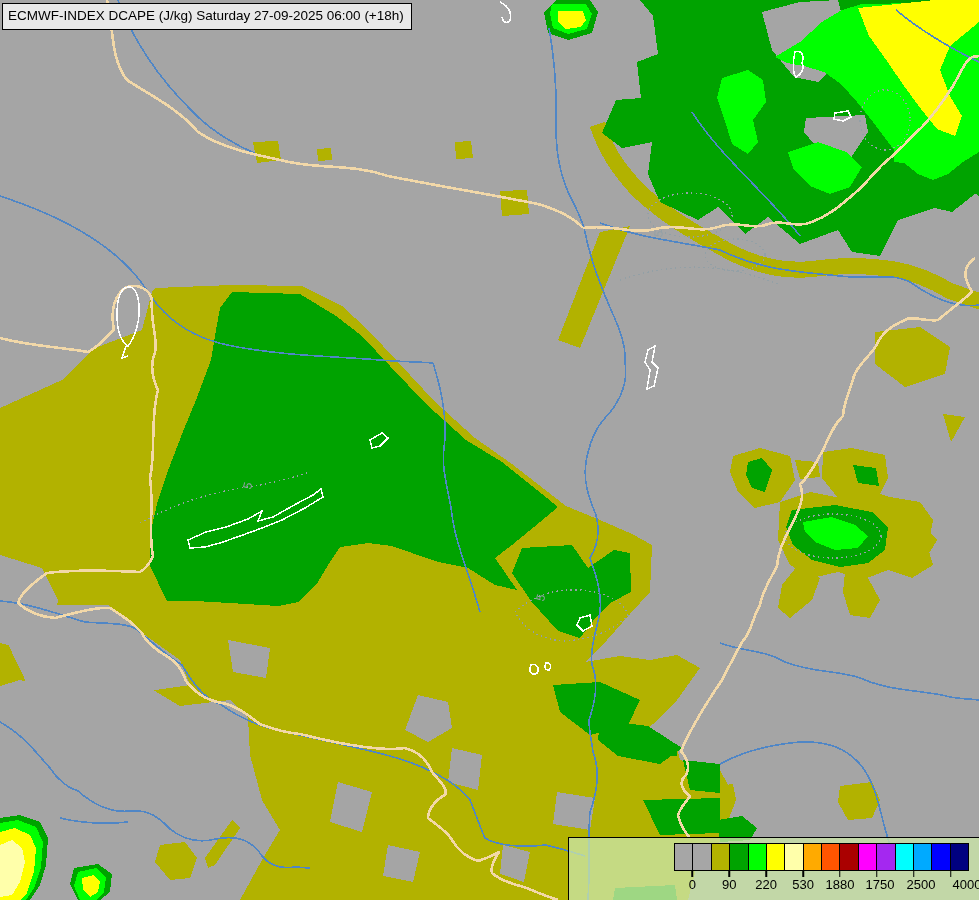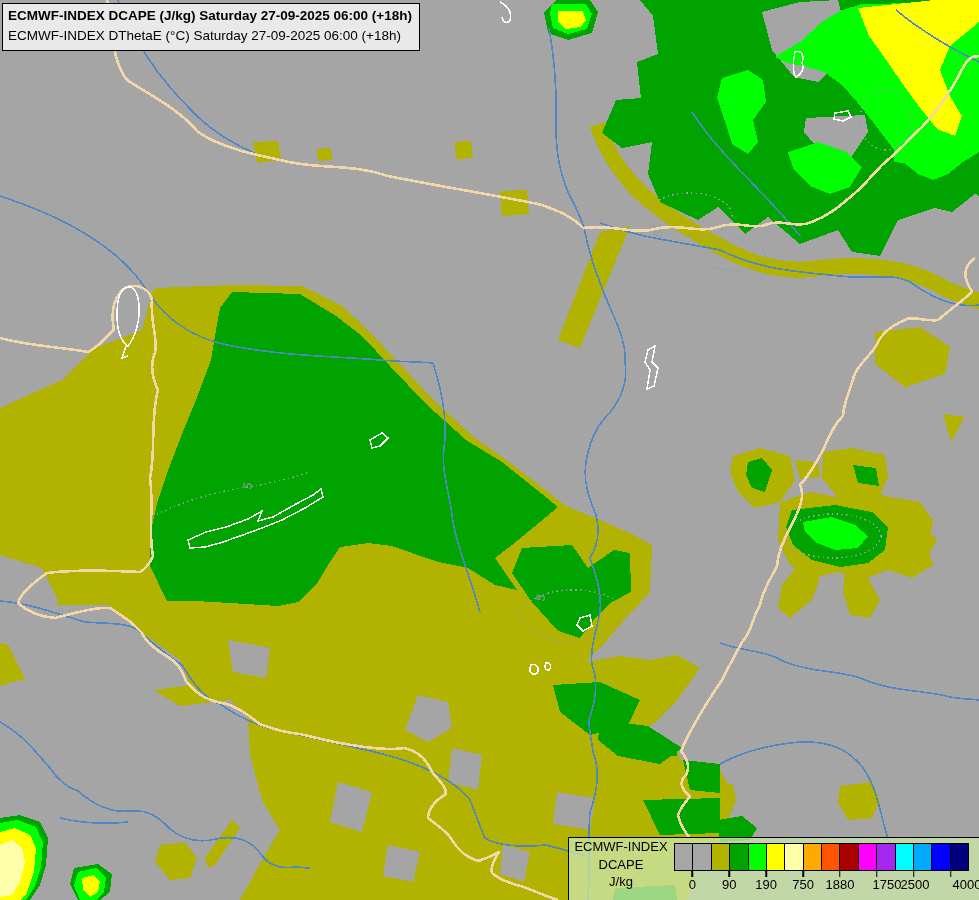--- a/index.html
+++ b/index.html
@@ -17,21 +17,21 @@
   .s-oliveband{fill:none;stroke:var(--c-low_band);stroke-width:16;stroke-linecap:square;}
   .s-river{fill:none;stroke:var(--c-river);stroke-width:1.6;}
   .s-border{fill:none;stroke:var(--c-country_border);stroke-width:2.6;stroke-linejoin:round;}
   .s-lake{fill:none;stroke:var(--c-lake_outline);stroke-width:1.5;}
   .s-dot{fill:none;stroke:var(--c-contour);stroke-width:1.3;stroke-dasharray:1.5 3.2;}
   .t-contour{fill:var(--c-contour);font:12px "Liberation Sans",sans-serif;}
 
   
   .titlebox{position:absolute;left:2px;top:3px;background:#e9e9e9;border:1px solid #000;
             padding:2px 7px 3px 5px;line-height:1.5;white-space:nowrap;}
-  .titlebox .l1{font-size:13.5px;font-weight:bold;color:#000;}
+  .titlebox .l1{font-size:13.5px;font-weight:normal;color:#000;}
   .titlebox .l2{font-size:13.5px;font-weight:normal;color:#000;}
 
   
   .legend{position:absolute;left:568px;top:837px;width:410px;height:62px;
           border:1.5px solid #000;background:rgba(203,229,168,0.78);}
   .legend-title{position:absolute;left:0;top:0;width:104px;text-align:center;color:#000;}
   .legend-title div{font-size:13px;line-height:1.35;}
   .legend-bar{position:absolute;left:105px;top:5px;width:295px;height:28px;display:flex;
               border:1px solid #000;box-sizing:border-box;}
   .legend-bar .sw{flex:1 1 auto;border-right:1px solid #000;}
@@ -195,29 +195,23 @@
       <path class="s-lake" d="M 531,665 C 537,663 540,668 537,673 C 532,676 528,672 531,665 Z M 546,663 C 551,662 552,667 549,670 C 545,671 544,666 546,663 Z"></path>
       <path class="s-lake" d="M 795,52 C 801,50 805,55 802,63 C 805,68 801,75 796,77 C 792,72 793,60 795,52 Z"></path>
       <path class="s-lake" d="M 835,113 L 848,111 851,117 843,121 834,119 Z"></path>
       <path class="s-lake" d="M 500,2 C 508,6 512,12 510,20 C 508,24 503,23 502,17"></path>
       <path class="s-lake" d="M 378,1047"></path>
     </g>
   </svg>
 
   <div class="titlebox">
     <div class="l1">ECMWF-INDEX DCAPE (J/kg) Saturday 27-09-2025 06:00 (+18h)</div>
-    <div class="l2">ECMWF-INDEX DThetaE (°C) Saturday 27-09-2025 06:00 (+18h)</div>
   </div>
 
   <div class="legend">
-    <div class="legend-title">
-      <div>ECMWF-INDEX</div>
-      <div>DCAPE</div>
-      <div>J/kg</div>
-    </div>
     <div class="legend-bar">
         <div class="sw" style="background: rgb(166, 166, 166);"></div>
         <div class="sw" style="background: rgb(166, 166, 166);"></div>
         <div class="sw" style="background: rgb(178, 178, 0);"></div>
         <div class="sw" style="background: rgb(0, 163, 0);"></div>
         <div class="sw" style="background: rgb(0, 255, 0);"></div>
         <div class="sw" style="background: rgb(255, 255, 0);"></div>
         <div class="sw" style="background: rgb(255, 255, 170);"></div>
         <div class="sw" style="background: rgb(255, 170, 0);"></div>
         <div class="sw" style="background: rgb(255, 85, 0);"></div>
@@ -228,27 +222,27 @@
         <div class="sw" style="background: rgb(0, 170, 255);"></div>
         <div class="sw" style="background: rgb(0, 0, 255);"></div>
         <div class="sw" style="background: rgb(0, 0, 128);"></div>
       </div>
     <div class="legend-ticks">
         <div class="tickmark" style="left: 18.4375px;"></div>
         <div class="ticklabel" style="left: 18.4375px;">0</div>
         <div class="tickmark" style="left: 55.3125px;"></div>
         <div class="ticklabel" style="left: 55.3125px;">90</div>
         <div class="tickmark" style="left: 92.1875px;"></div>
-        <div class="ticklabel" style="left: 92.1875px;">190</div>
+        <div class="ticklabel" style="left: 92.1875px;">220</div>
         <div class="tickmark" style="left: 129.062px;"></div>
-        <div class="ticklabel" style="left: 129.062px;">750</div>
+        <div class="ticklabel" style="left: 129.062px;">530</div>
         <div class="tickmark" style="left: 165.938px;"></div>
         <div class="ticklabel" style="left: 165.938px;">1880</div>
         <div class="tickmark" style="left: 202.812px;"></div>
-        <div class="ticklabel" style="left: 213px;">1750</div>
+        <div class="ticklabel" style="left: 206px;">1750</div>
         <div class="tickmark" style="left: 239.688px;"></div>
-        <div class="ticklabel" style="left: 241px;">2500</div>
+        <div class="ticklabel" style="left: 247px;">2500</div>
         <div class="tickmark" style="left: 276.562px;"></div>
         <div class="ticklabel" style="left: 293px;">4000</div>
       </div>
   </div>
 
 </div>
 
 </body></html>

